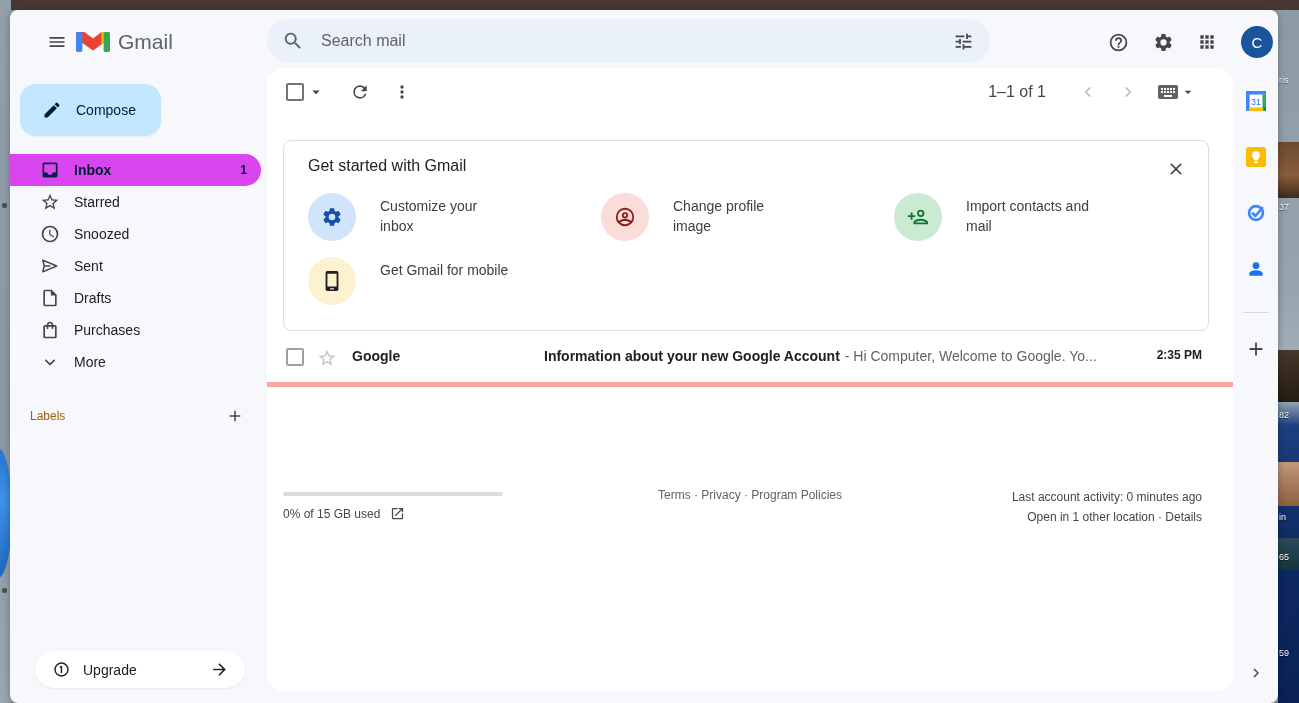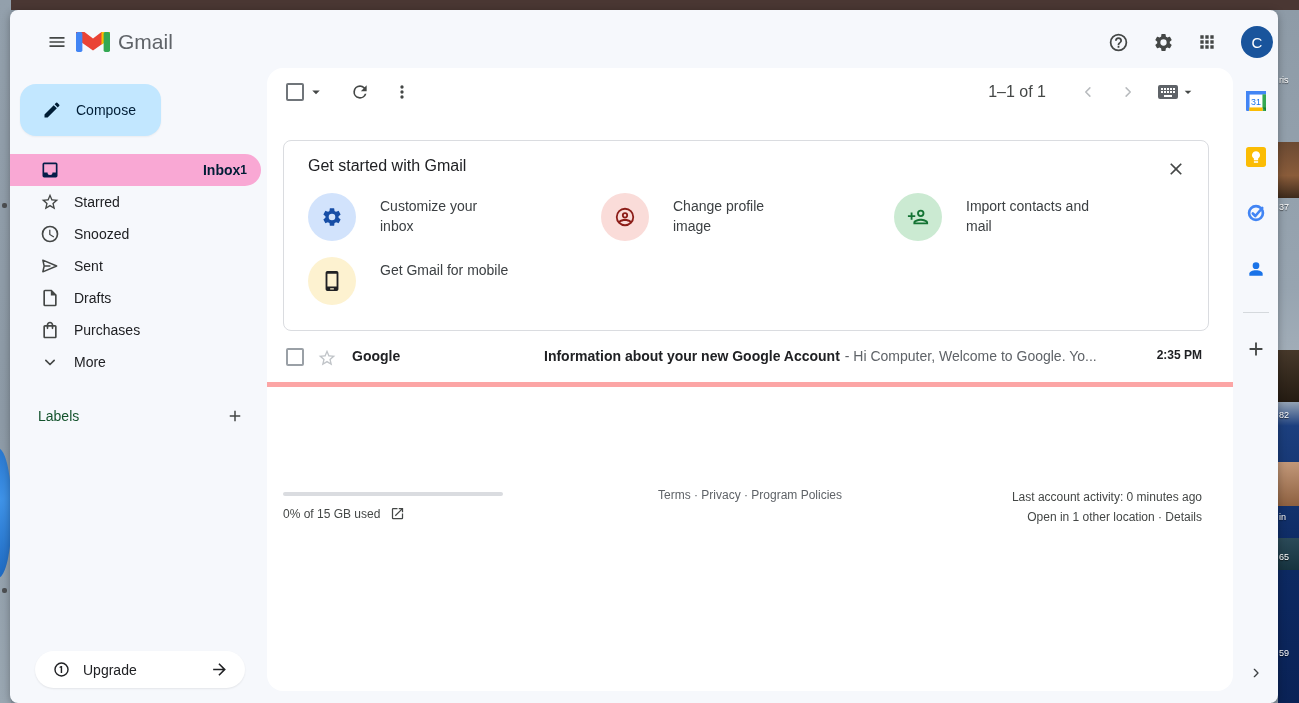--- a/index.html
+++ b/index.html
@@ -38,25 +38,25 @@
 
   
   .sidebar { position:absolute; left:0; top:58px; width:257px; bottom:0; }
   .compose { position:absolute; left:10px; top:16px; width:141px; height:52px; background:#c2e7ff; border-radius:16px; display:flex; align-items:center; padding-left:22px; box-shadow:0 1px 2px rgba(0,0,0,.05); }
   .compose svg { width:20px; height:20px; color:#001d35; }
   .compose-label { margin-left:14px; font-size:14px; font-weight:500; color:#001d35; }
   .nav { position:absolute; left:0; top:86px; right:6px; }
   .nav-item { height:32px; display:flex; align-items:center; padding-left:30px; border-radius:0 16px 16px 0; color:#202124; font-size:14px; }
   .nav-item svg { width:20px; height:20px; color:#444746; flex:none; }
   .nav-item .lbl { margin-left:14px; flex:1; }
-  .nav-item.sel { background:#f9a8d4; font-weight:700; color:#001d35;text-align:right; }
+  .nav-item.sel { background:#d946ef; font-weight:700; color:#001d35; }
   .nav-item.sel svg { color:#041e49; }
   .nav-count { margin-right:14px; font-size:12px; font-weight:700; color:#001d35; }
   .labels-row { position:absolute; left:0; top:332px; right:0; height:32px; display:flex; align-items:center; }
-  .labels-title { font-size:14px; color:#14532d; margin-left:28px; flex:1; }
+  .labels-title { font-size:12px; color:#a16207; margin-left:20px; flex:1; }
   .labels-add { width:32px; height:32px; margin-right:16px; }
   .labels-add svg { width:18px; height:18px; }
   .upgrade { position:absolute; left:25px; top:583px; width:210px; height:37px; background:#fff; border-radius:19px; display:flex; align-items:center; padding:0 16px 0 18px; box-shadow:0 1px 2px rgba(0,0,0,.08); }
   .upgrade svg { width:17px; height:17px; color:#202124; }
   .upgrade-label { margin-left:13px; font-size:14px; color:#202124; flex:1; }
   .upgrade .arr { width:19px; height:19px; }
 
   
   .card { position:absolute; left:257px; top:58px; width:966px; height:623px; background:#fff; border-radius:16px; }
   .toolbar { position:absolute; left:0; top:0; width:100%; height:48px; display:flex; align-items:center; padding:0 37px 0 19px; }
@@ -262,20 +262,33 @@
         <svg width="20" height="20">
             <use href="#i-menu"></use>
           </svg>
       </div>
       <div class="logo" data-interactable="false">
         <svg data-interactable="false">
             <use href="#i-gmail"></use>
           </svg>
         <span class="logo-text" data-interactable="false">Gmail</span>
       </div>
+      <div class="search" data-interactable="true">
+        <span class="iconbtn" style="width:24px;height:24px;color:#5f6368;" data-interactable="true">
+          <svg width="22" height="22">
+              <use href="#i-search"></use>
+            </svg>
+        </span>
+        <input type="text" data-interactable="true" placeholder="Search mail" style="">
+        <span class="iconbtn" style="width:34px;height:34px;" data-interactable="true">
+          <svg width="21" height="21">
+              <use href="#i-tune"></use>
+            </svg>
+        </span>
+      </div>
       <div class="iconbtn hdr-help" data-interactable="true">
         <svg width="21" height="21">
             <use href="#i-help"></use>
           </svg>
       </div>
       <div class="iconbtn hdr-gear" data-interactable="true">
         <svg width="21" height="21">
             <use href="#i-gear"></use>
           </svg>
       </div>

